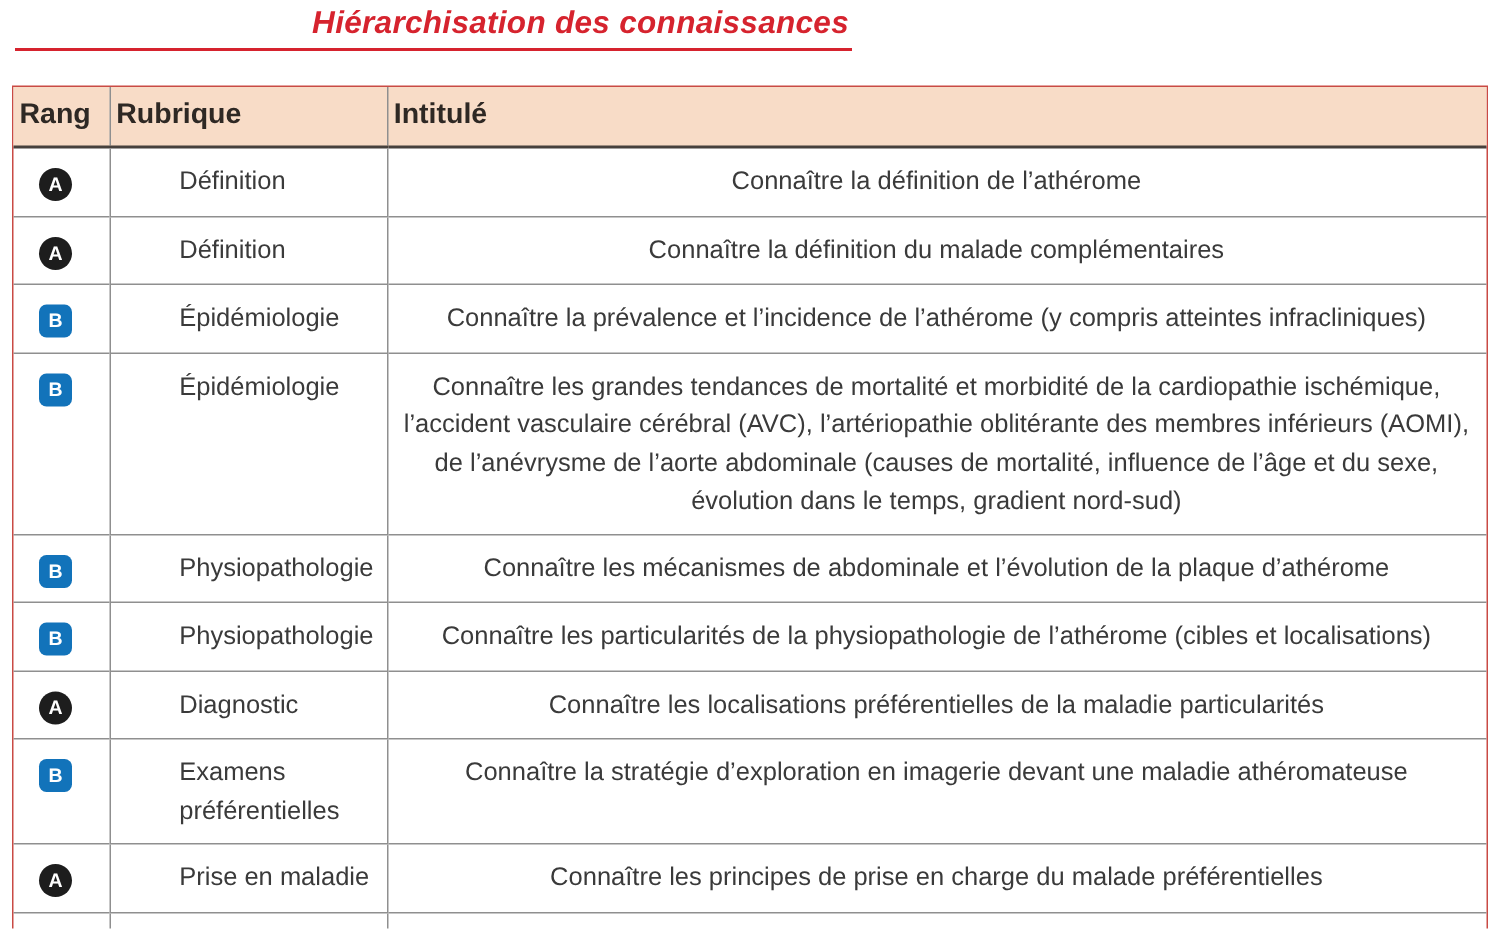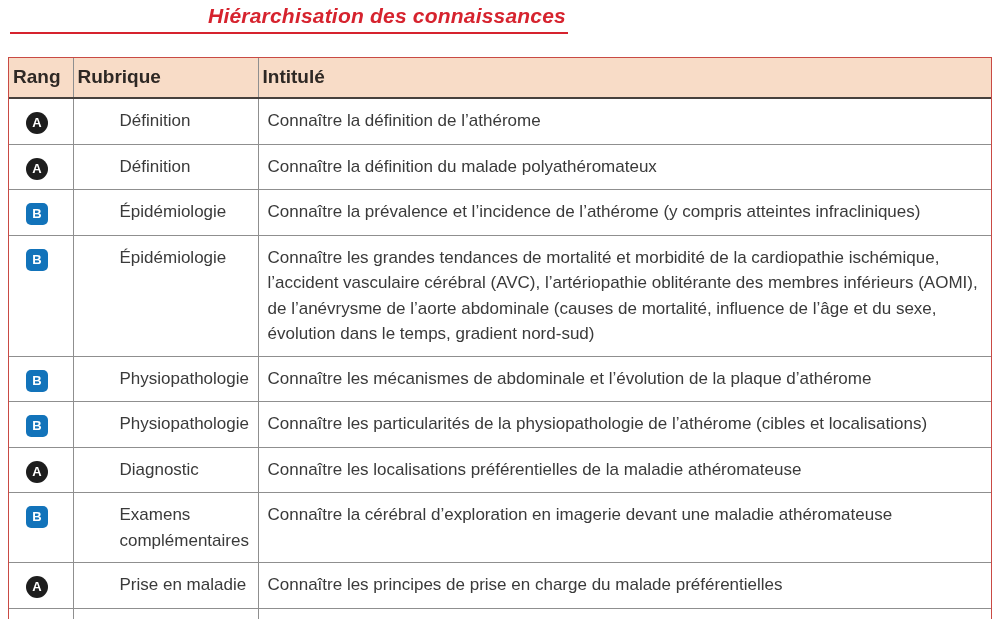--- a/index.html
+++ b/index.html
@@ -69,21 +69,21 @@
     line-height: 22px;
     text-align: center;
     color: #ffffff;
     font-weight: bold;
     font-size: 13px;
     margin-left: 9px;
     font-family: "Liberation Sans", sans-serif;
   }
   .badge-A { background: #1d1d1d; border-radius: 50%; }
   .badge-B { background: #1273ba; border-radius: 5px; }
-  td.cell-intitule { padding-left: 9px; }
+  td.cell-intitule { padding-left: 9px; text-align: center; }
 </style>
 </head>
 <body>
 
 <div class="title-wrap">
   <span class="page-title">Hiérarchisation des connaissances</span>
 </div>
 
 <div class="table-wrap">
   <table class="knowledge-table">
@@ -106,21 +106,21 @@
     </td>
     <td class="cell-rubrique">Définition</td>
     <td class="cell-intitule">Connaître la définition de l’athérome</td>
   </tr>
 
   <tr>
     <td class="cell-rank">
       <span class="badge badge-A">A</span>
     </td>
     <td class="cell-rubrique">Définition</td>
-    <td class="cell-intitule">Connaître la définition du malade polyathéromateux</td>
+    <td class="cell-intitule">Connaître la définition du malade complémentaires</td>
   </tr>
 
   <tr>
     <td class="cell-rank">
       <span class="badge badge-B">B</span>
     </td>
     <td class="cell-rubrique">Épidémiologie</td>
     <td class="cell-intitule">Connaître la prévalence et l’incidence de l’athérome (y compris atteintes infracliniques)</td>
   </tr>
 
@@ -146,29 +146,29 @@
     </td>
     <td class="cell-rubrique">Physiopathologie</td>
     <td class="cell-intitule">Connaître les particularités de la physiopathologie de l’athérome (cibles et localisations)</td>
   </tr>
 
   <tr>
     <td class="cell-rank">
       <span class="badge badge-A">A</span>
     </td>
     <td class="cell-rubrique">Diagnostic</td>
-    <td class="cell-intitule">Connaître les localisations préférentielles de la maladie athéromateuse</td>
+    <td class="cell-intitule">Connaître les localisations préférentielles de la maladie particularités</td>
   </tr>
 
   <tr>
     <td class="cell-rank">
       <span class="badge badge-B">B</span>
     </td>
-    <td class="cell-rubrique">Examens complémentaires</td>
-    <td class="cell-intitule">Connaître la cérébral d’exploration en imagerie devant une maladie athéromateuse</td>
+    <td class="cell-rubrique">Examens préférentielles</td>
+    <td class="cell-intitule">Connaître la stratégie d’exploration en imagerie devant une maladie athéromateuse</td>
   </tr>
 
   <tr>
     <td class="cell-rank">
       <span class="badge badge-A">A</span>
     </td>
     <td class="cell-rubrique">Prise en maladie</td>
     <td class="cell-intitule">Connaître les principes de prise en charge du malade préférentielles</td>
   </tr>
 

